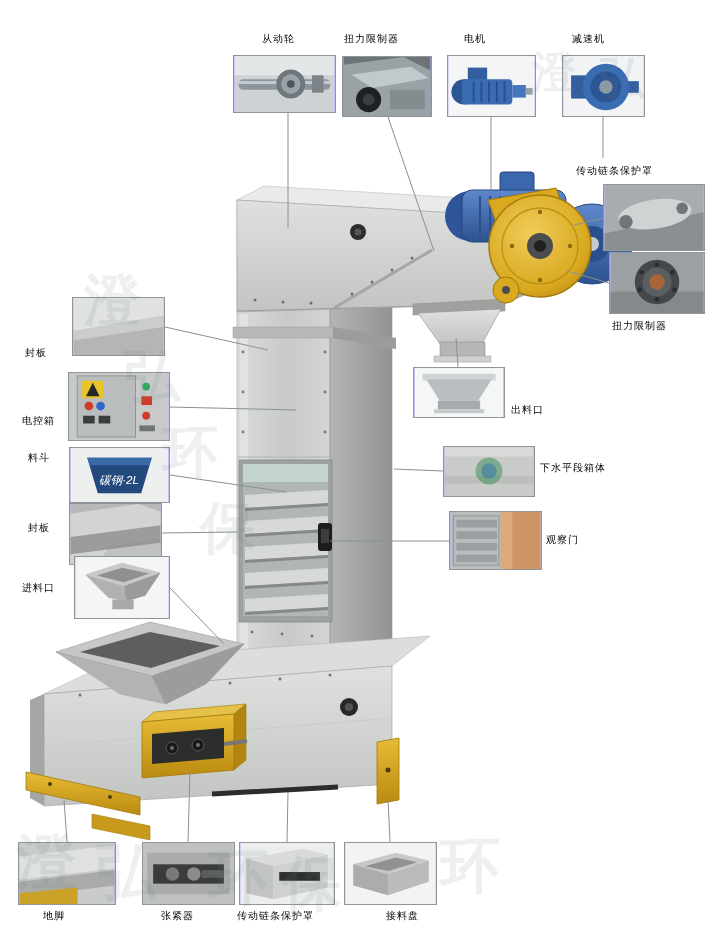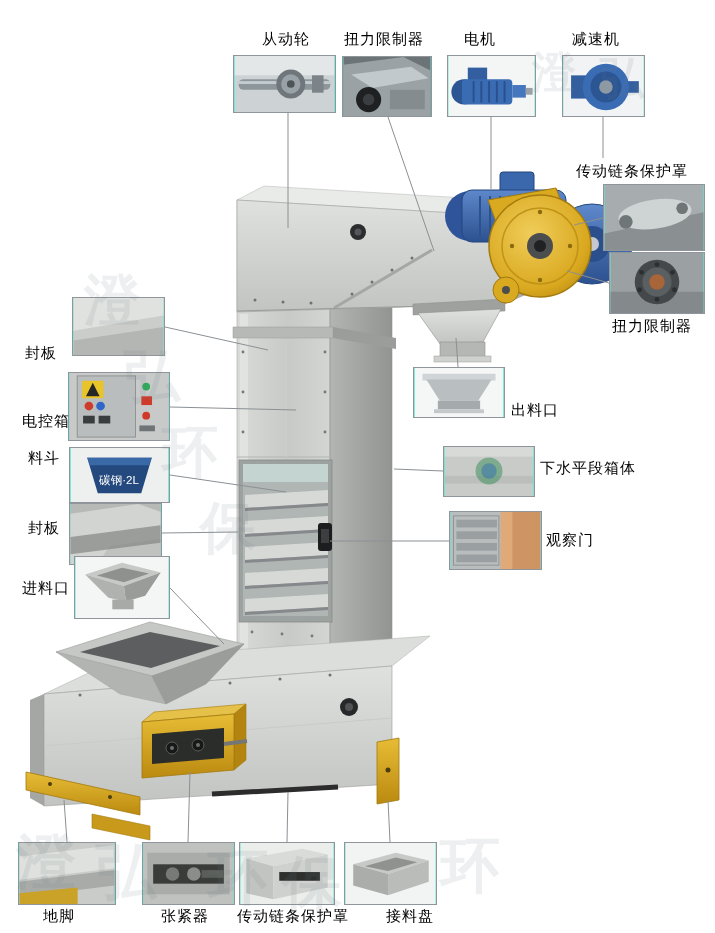--- a/index.html
+++ b/index.html
@@ -3,26 +3,26 @@
 <meta charset="utf-8">
 <style>
   * { margin:0; padding:0; box-sizing:border-box; }
   html,body { background:#ffffff; }
   .stage {
     position:relative; width:715px; height:933px; background:#ffffff;
     font-family:"Liberation Sans","DejaVu Sans",sans-serif; overflow:hidden;
   }
   .machine-svg { position:absolute; left:0; top:0; z-index:1; }
   .thumb {
-    position:absolute; border:1px solid #8f959a; background:#5eead4;
-    z-index:2; overflow:hidden;
+    position:absolute; border:1px solid #8f959a; background:#c4b5fd;
+    z-index:2; overflow:hidden;font-style:italic;
   }
   .thumb svg { display:block; width:100%; height:100%; }
   .lbl {
-    position:absolute; z-index:3; font-size:15px; line-height:19px;
+    position:absolute; z-index:3; font-size:10px; line-height:19px;
     color:#000; letter-spacing:1px; white-space:nowrap;
   }
   .wm {
     position:absolute; z-index:4; color:rgba(105,120,132,0.12);
     font-weight:bold; pointer-events:none; user-select:none; line-height:1;
   }
 </style>
 </head>
 <body>
 

